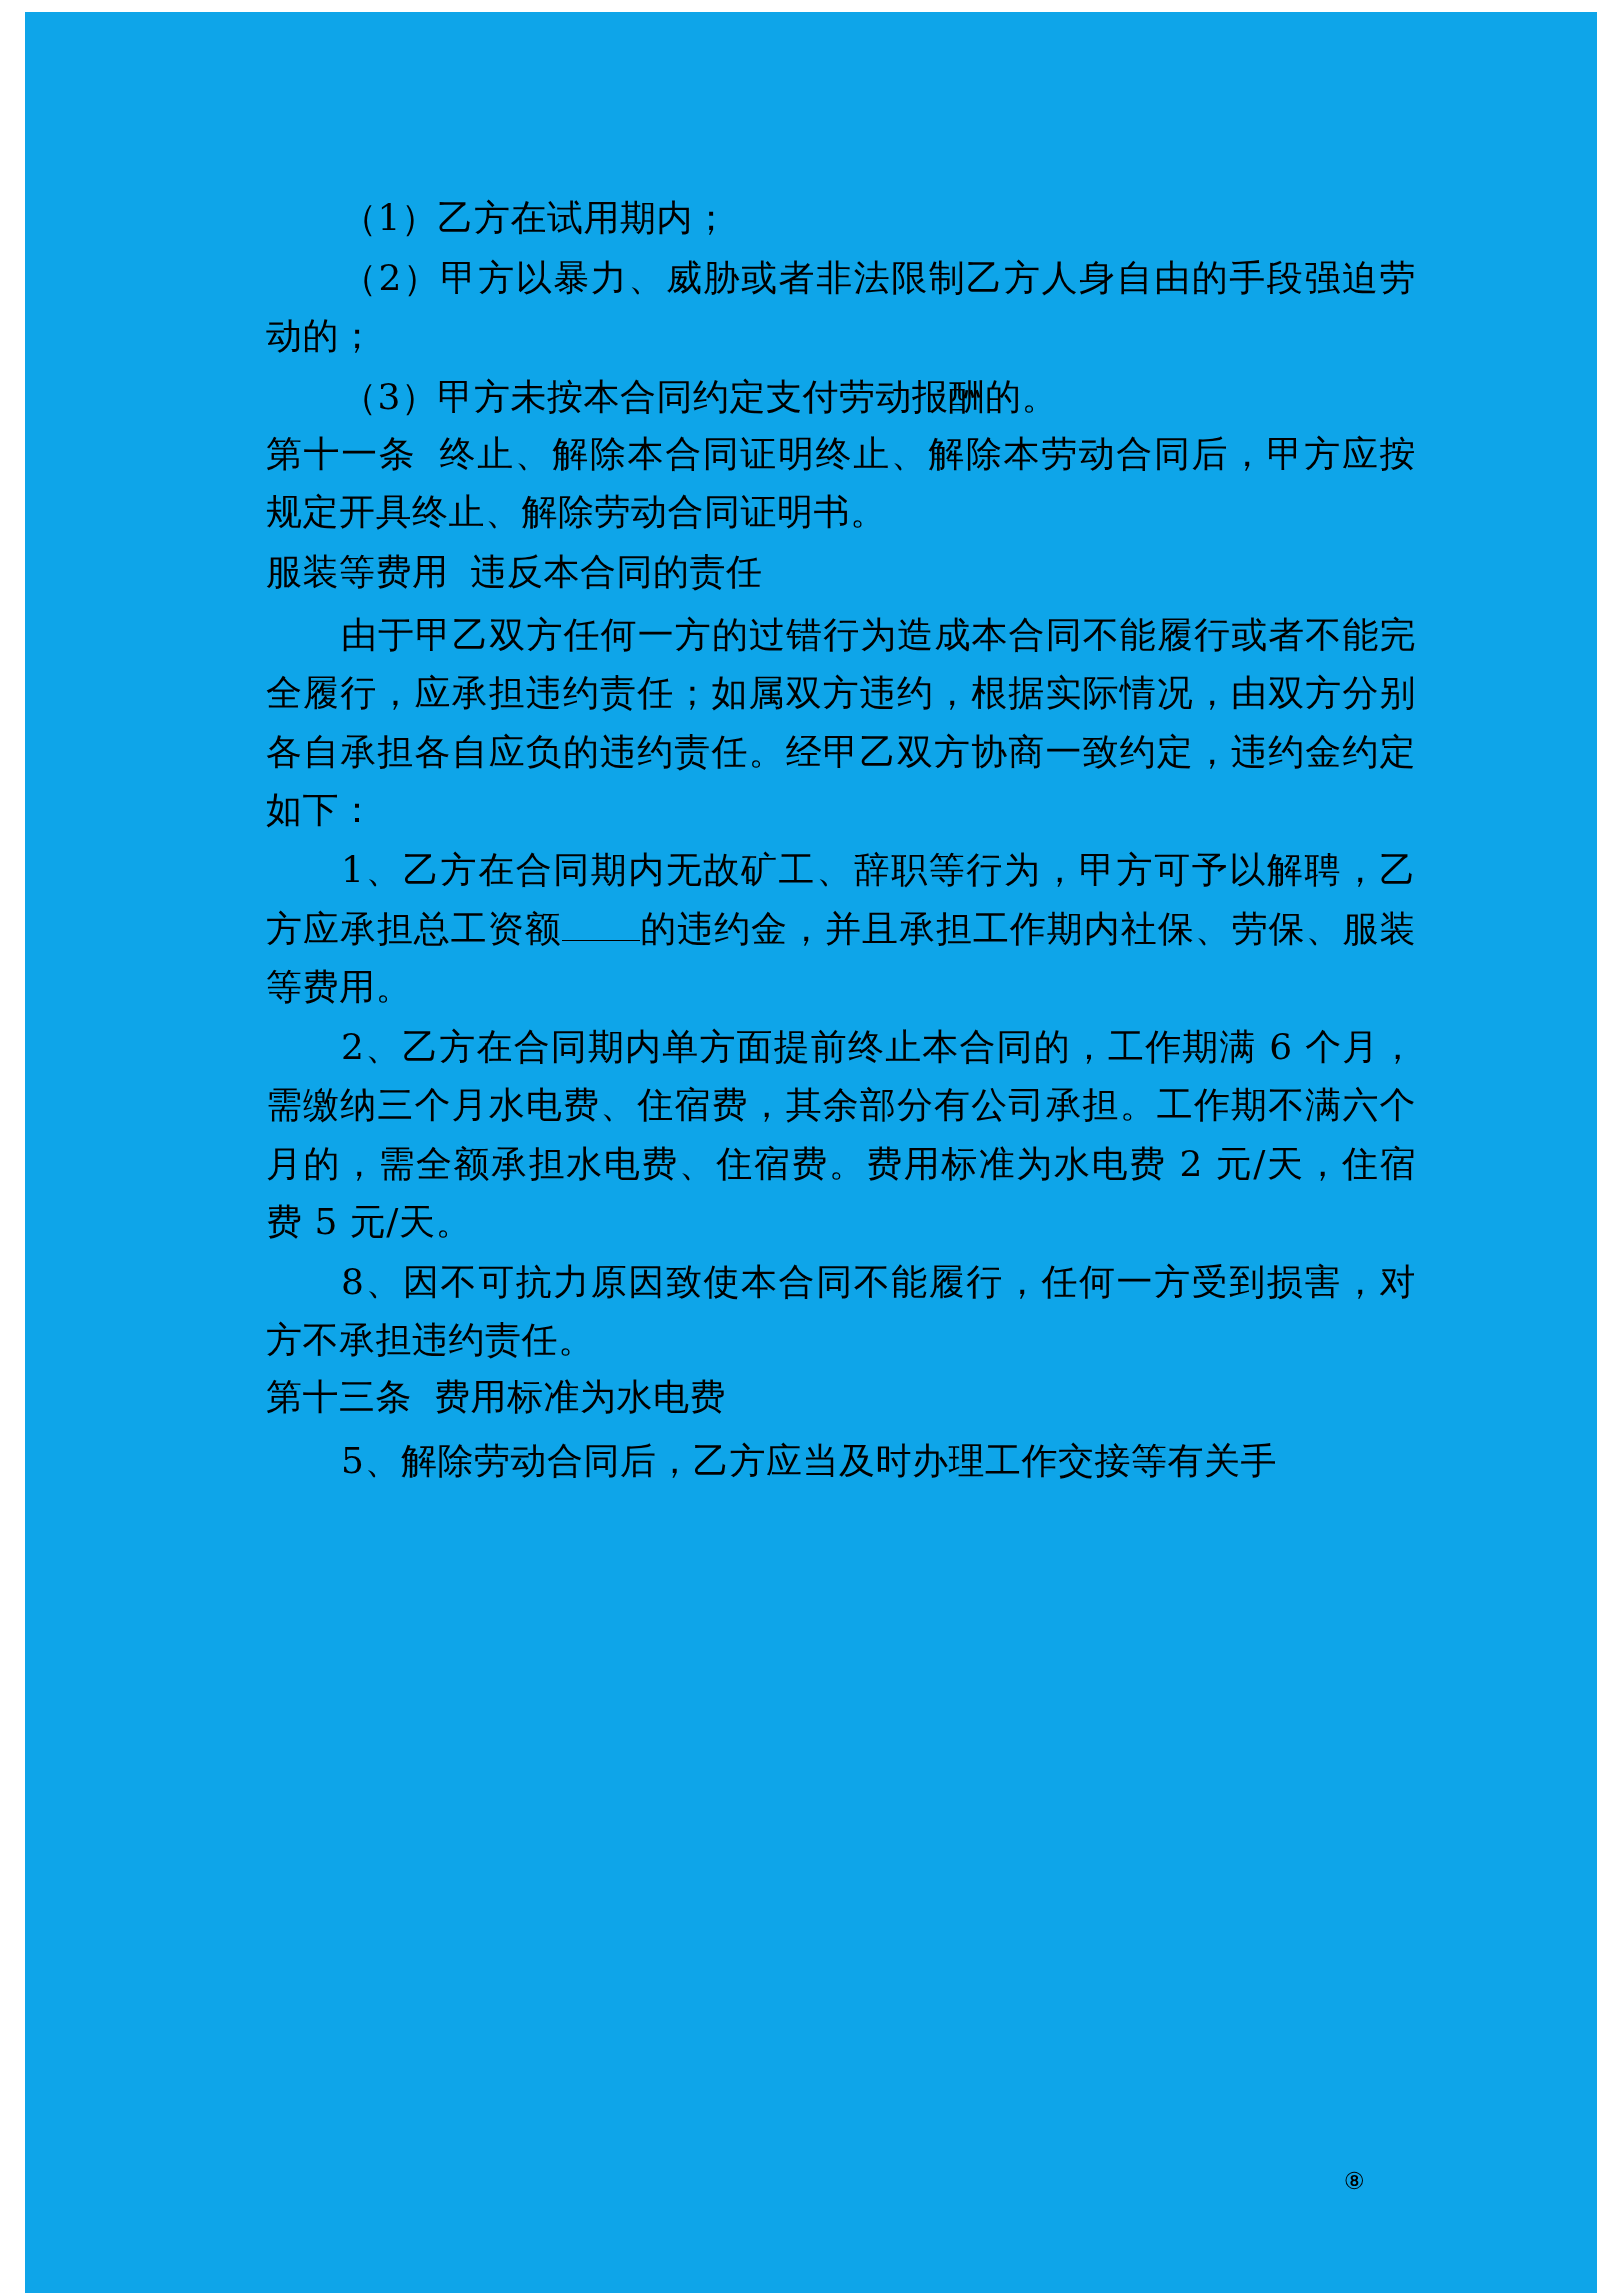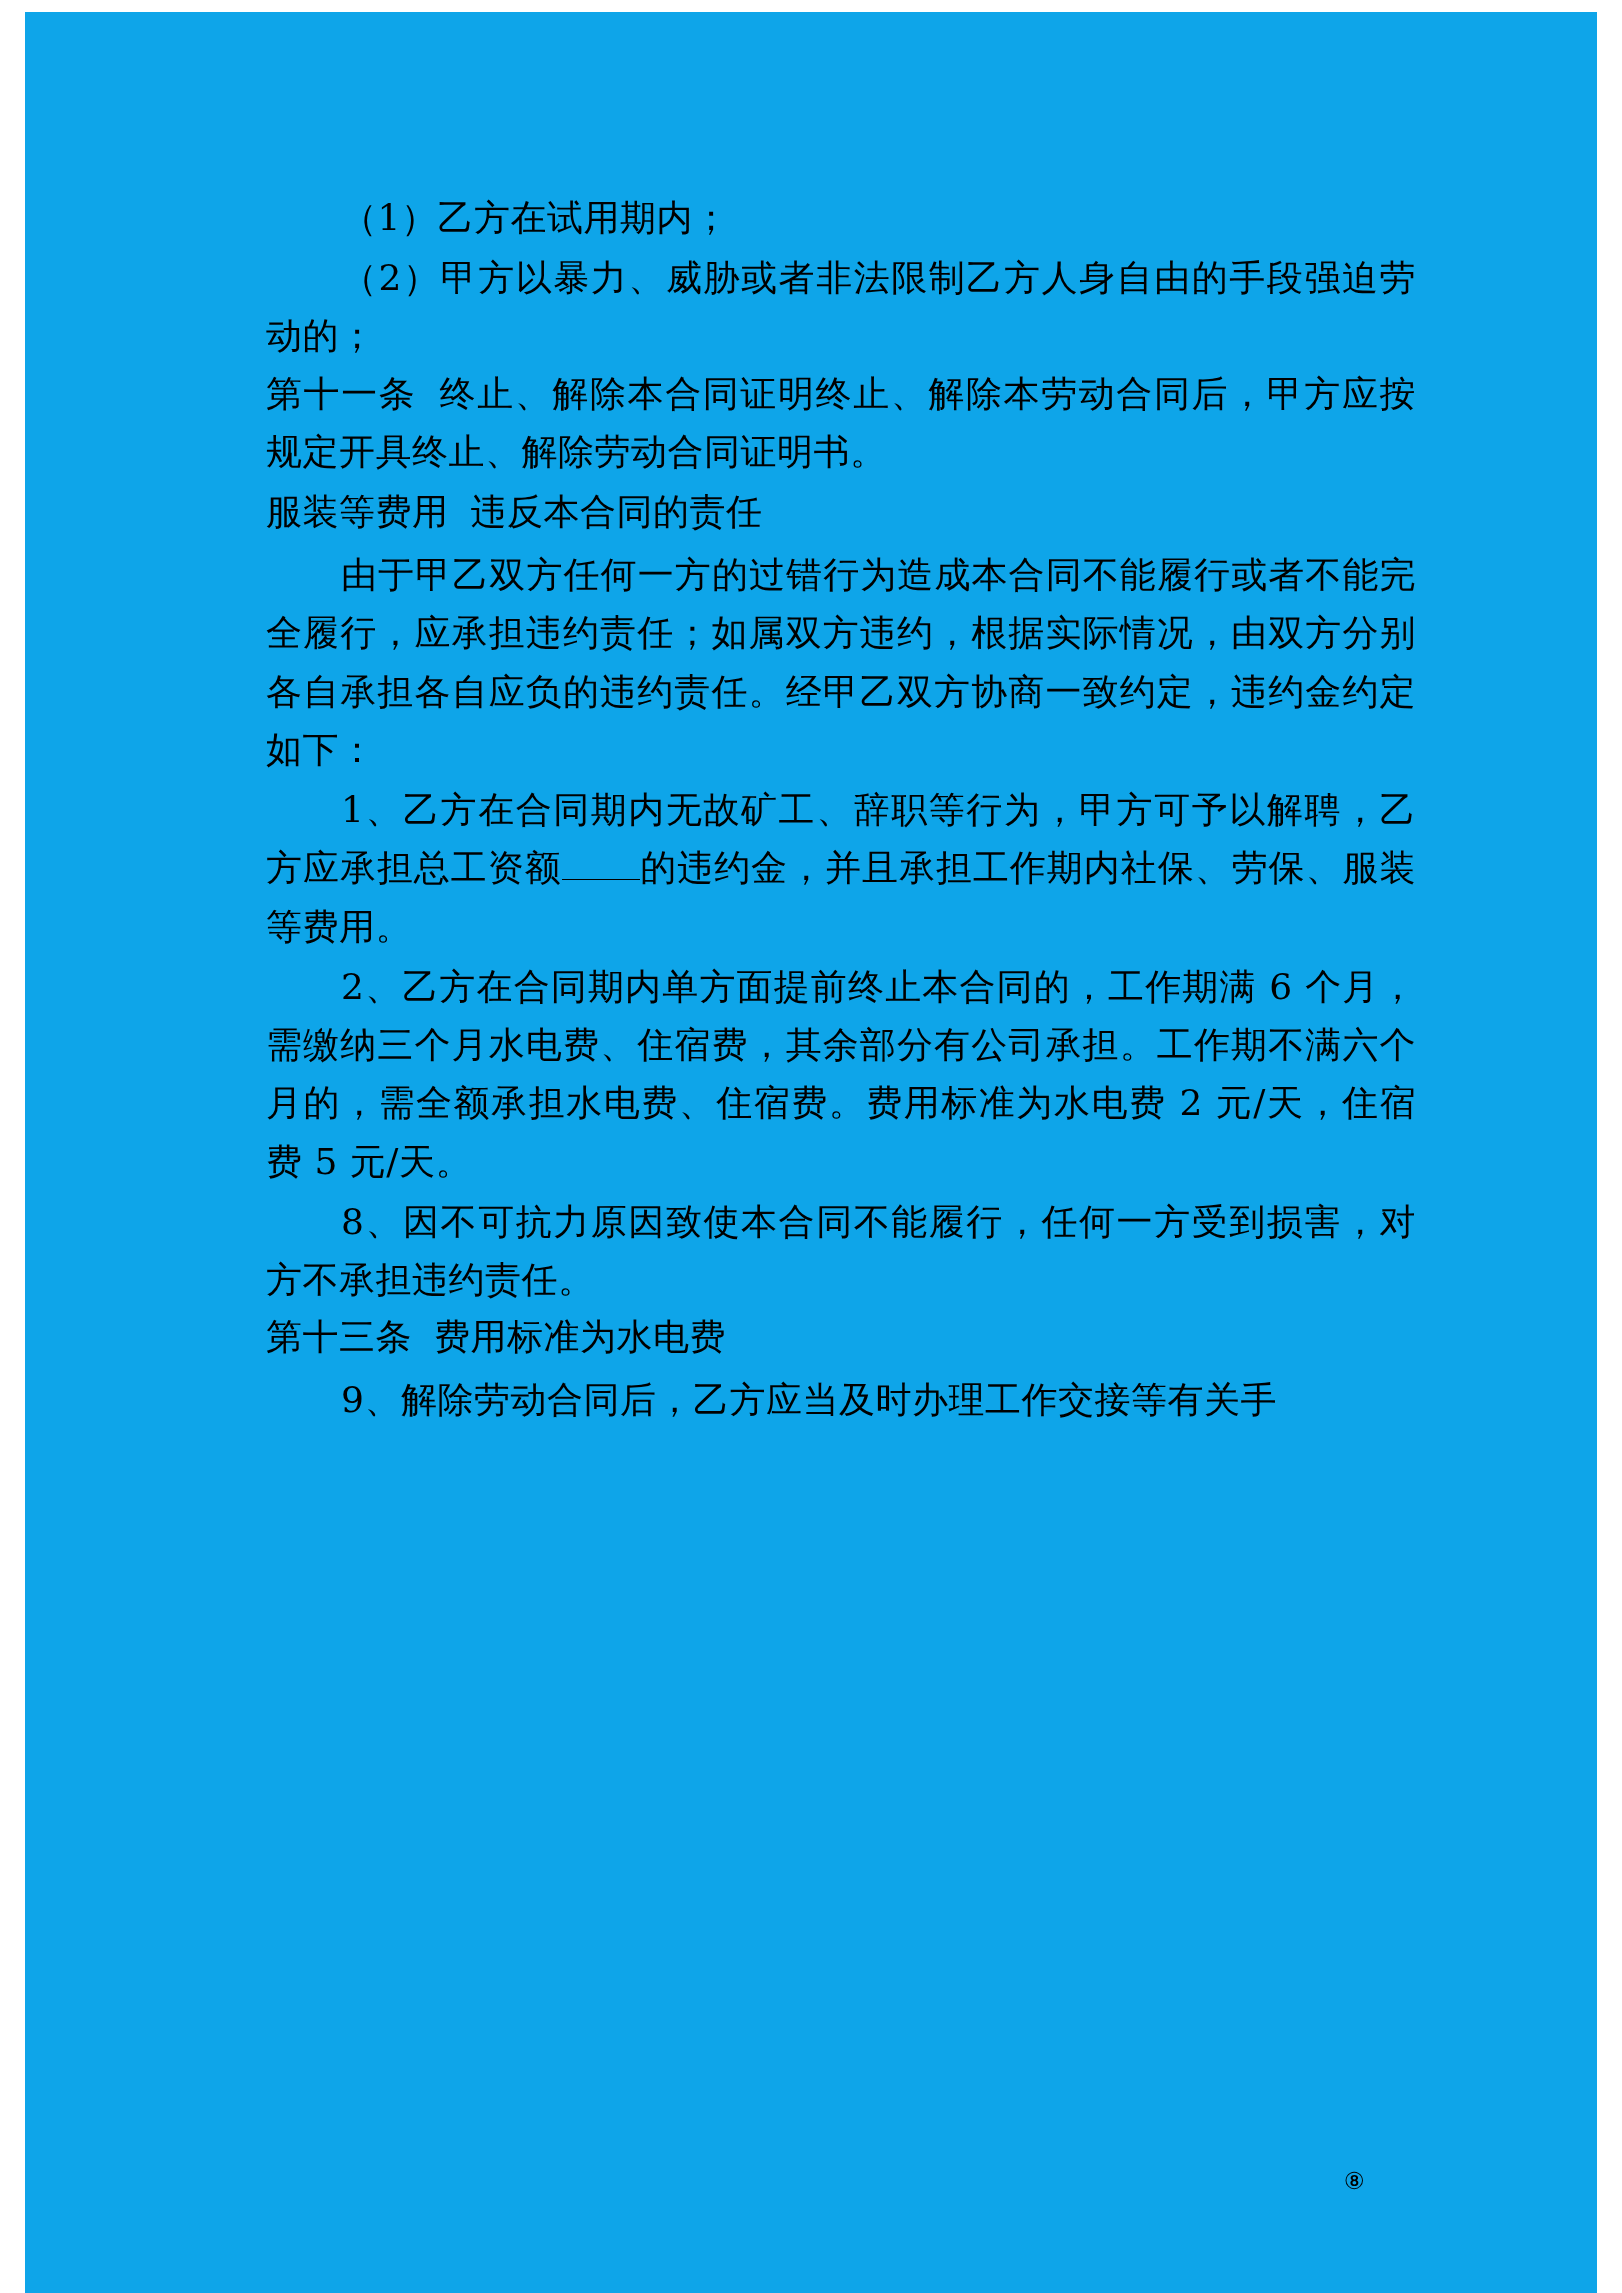--- a/index.html
+++ b/index.html
@@ -58,34 +58,35 @@
 </head>
 <body>
 
 <div class="page">
   <div class="content">
 
     <p class="para indent-2">（1）乙方在试用期内；</p>
 
     <p class="para indent-2">（2）甲方以暴力、威胁或者非法限制乙方人身自由的手段强迫劳动的；</p>
 
+    <p class="para indent-2">（3）甲方未按本合同约定支付劳动报酬的。</p>
 
     <p class="para indent-1">第十一条 终止、解除本合同证明终止、解除本劳动合同后，甲方应按规定开具终止、解除劳动合同证明书。</p>
 
     <p class="para indent-1">服装等费用 违反本合同的责任</p>
 
     <p class="para indent-2">由于甲乙双方任何一方的过错行为造成本合同不能履行或者不能完全履行，应承担违约责任；如属双方违约，根据实际情况，由双方分别各自承担各自应负的违约责任。经甲乙双方协商一致约定，违约金约定如下：</p>
 
     <p class="para indent-2"><span>1、乙方在合同期内无故矿工、辞职等行为，甲方可予以解聘，乙方应承担总工资额</span><span class="blank"></span><span>的违约金，并且承担工作期内社保、劳保、服装等费用。</span></p>
 
     <p class="para indent-2">2、乙方在合同期内单方面提前终止本合同的，工作期满 6 个月，需缴纳三个月水电费、住宿费，其余部分有公司承担。工作期不满六个月的，需全额承担水电费、住宿费。费用标准为水电费 2 元/天，住宿费 5 元/天。</p>
 
     <p class="para indent-2">8、因不可抗力原因致使本合同不能履行，任何一方受到损害，对方不承担违约责任。</p>
 
     <p class="para indent-1">第十三条 费用标准为水电费</p>
 
-    <p class="para indent-2">9、解除劳动合同后，乙方应当及时办理工作交接等有关手</p>
+    <p class="para indent-2">5、解除劳动合同后，乙方应当及时办理工作交接等有关手</p>
 
   </div>
 
   <div class="page-number">⑧</div>
 </div>
 
 
 </body></html>

